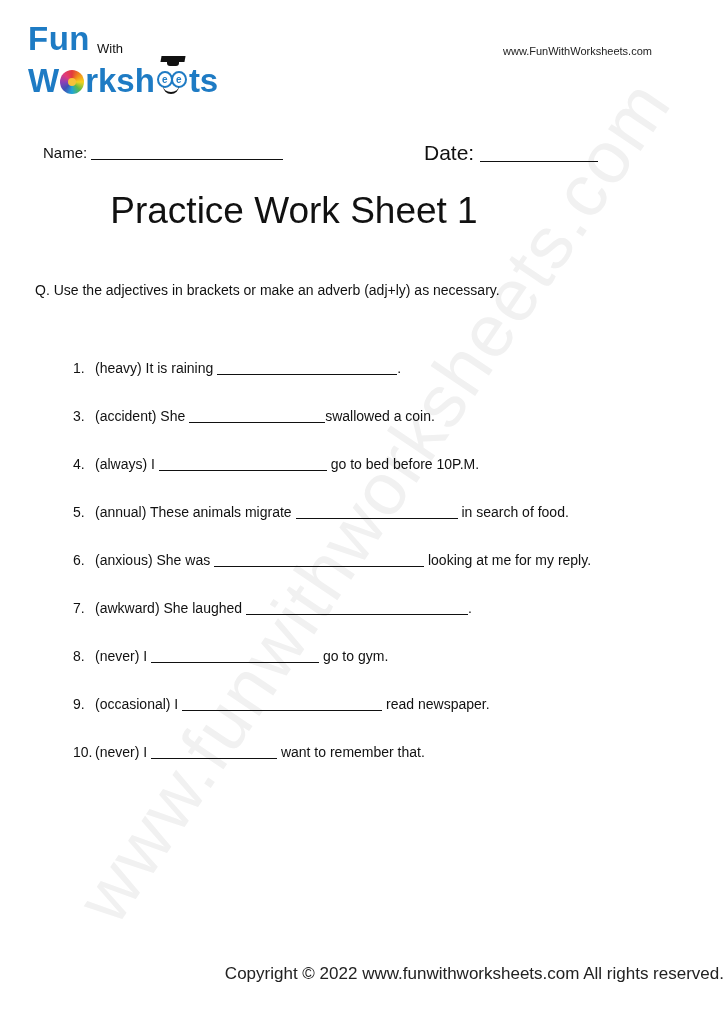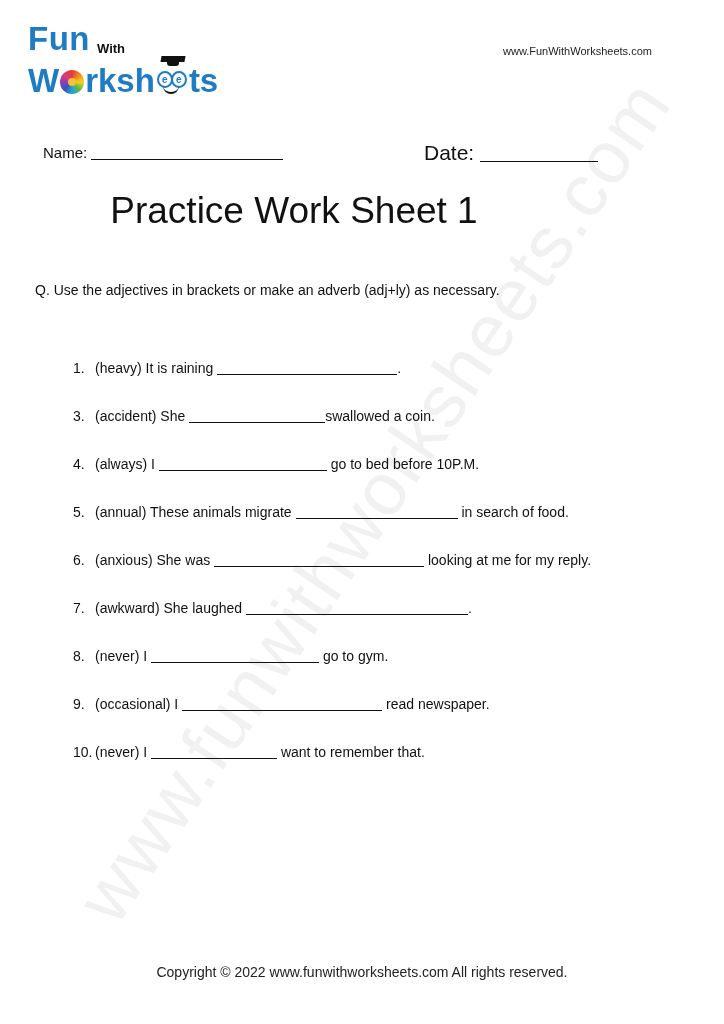--- a/index.html
+++ b/index.html
@@ -5,21 +5,21 @@
   html, body { margin: 0; padding: 0; background: #ffffff; }
   body {
     width: 724px; height: 1024px; position: relative; overflow: hidden;
     font-family: "Liberation Sans", "DejaVu Sans", sans-serif; color: #111;
   }
   .page { position: absolute; inset: 0; background: #fff; }
 
   
   .logo { position: absolute; left: 28px; top: 18px; width: 210px; height: 80px; }
   .logo .fun { position: absolute; left: 0; top: 2px; font-size: 33px; font-weight: bold; color: #1e7bc4; letter-spacing: 0.5px; }
-  .logo .with { position: absolute; left: 69px; top: 23px; font-size: 13px; color: #111; font-weight: bold; }
+  .logo .with { position: absolute; left: 69px; top: 23px; font-size: 13px; color: #111; font-weight: normal; }
   .logo .worksheets { position: absolute; left: 0; top: 46px; font-size: 33px; font-weight: bold; color: #1e7bc4; white-space: nowrap; line-height: 34px; }
   .flower { display: inline-block; width: 24px; height: 24px; border-radius: 50%; vertical-align: -2px; margin: 0 1px;
     background: conic-gradient(#e23b3b, #f08c1c, #f4d21f, #5dbb46, #1fa4d8, #3f51b5, #8e3fb5, #e23b7a, #e23b3b); position: relative; }
   .flower::after { content: ""; position: absolute; left: 8px; top: 8px; width: 8px; height: 8px; border-radius: 50%; background: #f6c23a; }
   .face { display: inline-block; width: 30px; height: 26px; position: relative; vertical-align: -3px; margin: 0 2px; }
   .face .cap { position: absolute; left: 4px; top: -13px; width: 24px; height: 6px; background: #111; transform: skewX(-10deg); }
   .face .capb { position: absolute; left: 10px; top: -9px; width: 12px; height: 6px; background: #111; border-radius: 0 0 3px 3px; }
   .face .eye { position: absolute; top: 2px; width: 12px; height: 13px; border: 2px solid #1e7bc4; border-radius: 50%; font-size: 10px; line-height: 13px; text-align: center; color: #1e7bc4; }
   .face .eye.l { left: 0; } .face .eye.r { left: 14px; }
   .face .smile { position: absolute; left: 6px; top: 16px; width: 16px; height: 7px; border-bottom: 2px solid #111; border-radius: 0 0 10px 10px; }
@@ -35,21 +35,21 @@
   .question { position: absolute; left: 35px; top: 282px; font-size: 14px; color: #111; }
 
   .items { position: absolute; left: 65px; top: 352px; margin: 8px; padding: 0; list-style: none; }
   .item { height: 48px; font-size: 14px; color: #111; white-space: nowrap; position: relative; }
   .item .num { display: inline-block; width: 22px; }
   .item .blank { display: inline-block; border-bottom: 1px solid #111; height: 14px; vertical-align: -2px; }
 
   .watermark { position: absolute; left: 10px; top: 560px; font-size: 74px; color: #f1f1f1; transform: rotate(-56deg); transform-origin: left top; white-space: nowrap; pointer-events: none; letter-spacing: 2px; }
   .watermark { left: 60px; top: 890px; }
 
-  .footer { position: absolute; left: 0; width: 724px; top: 964px; text-align: center; font-size: 14px; color: #222; }
+  .footer { position: absolute; left: 0; width: 724px; top: 964px; text-align: right; font-size: 17px; color: #222; }
 </style>
 </head>
 <body>
 
 <div class="page">
 
   <div class="watermark">www.funwithworksheets.com</div>
 
   <div class="logo">
     <span class="fun">Fun</span>

